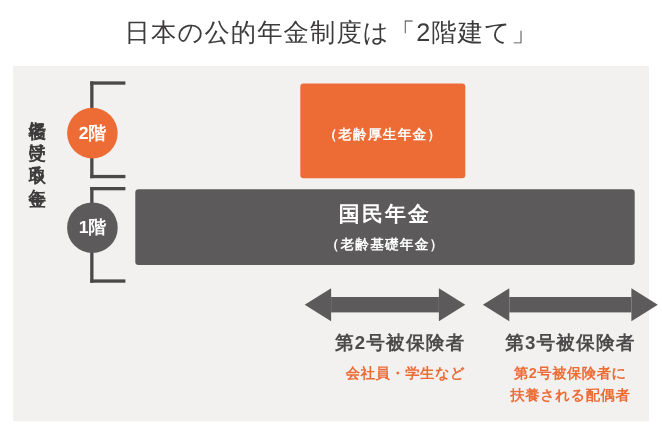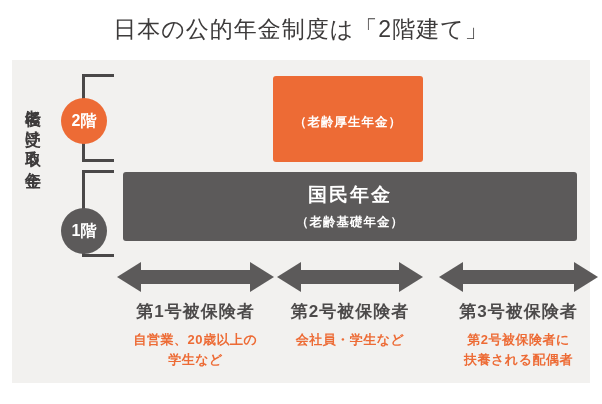--- a/index.html
+++ b/index.html
@@ -45,36 +45,36 @@
   }
   .bracket.b2{top:74px;height:88px;}
   .bracket.b1{top:170px;height:87px;}
   .badge{
     position:absolute;left:61px;width:46px;height:46px;
     border-radius:50%;
     display:flex;align-items:center;justify-content:center;
     color:#ffffff;font-size:16px;font-weight:bold;
   }
   .badge.f2{top:98px;background:var(--orange);}
-  .badge.f1{top:208px;background:var(--dark);}
+  .badge.f1{top:184px;background:var(--dark);}
   .tier{
     position:absolute;
     display:flex;flex-direction:column;align-items:center;justify-content:center;
     color:#ffffff;border-radius:3px;
   }
   .tier .name{font-size:19px;font-weight:bold;letter-spacing:2px;}
   .tier .subname{font-size:12.5px;font-weight:bold;margin-top:6px;letter-spacing:1px;}
   .tier.t2{left:273px;top:76px;width:150px;height:86px;background:var(--orange);}
   .tier.t1{left:123px;top:172px;width:454px;height:69px;background:var(--dark);}
   .group{
     position:absolute;top:262px;
     display:flex;flex-direction:column;align-items:center;
   }
   .group.g1{left:117px;width:157px;}
-  .group.g2{left:277px;width:146px;}
+  .group.g2{left:277px;width:146px;align-items:flex-end;}
   .group.g3{left:439px;width:159px;}
   .arrow{
     display:flex;align-items:center;width:100%;height:30px;
   }
   .arrow .head-left{
     width:0;height:0;
     border-top:15px solid transparent;border-bottom:15px solid transparent;
     border-right:24px solid var(--dark);
   }
   .arrow .head-right{
@@ -114,32 +114,20 @@
 
   <div class="tier t2">
     <div class="subname">（老齢厚生年金）</div>
   </div>
 
   <div class="tier t1">
     <div class="name">国民年金</div>
     <div class="subname">（老齢基礎年金）</div>
   </div>
 
-  <div class="group g1">
-    <div class="arrow">
-      <div class="head-left"></div>
-      <div class="shaft"></div>
-      <div class="head-right"></div>
-    </div>
-    <div class="label">第1号被保険者</div>
-    <div class="desc">
-      <span>自営業、20歳以上の</span>
-      <span>学生など</span>
-    </div>
-  </div>
 
   <div class="group g2">
     <div class="arrow">
       <div class="head-left"></div>
       <div class="shaft"></div>
       <div class="head-right"></div>
     </div>
     <div class="label">第2号被保険者</div>
     <div class="desc">
       <span>会社員・学生など</span>

